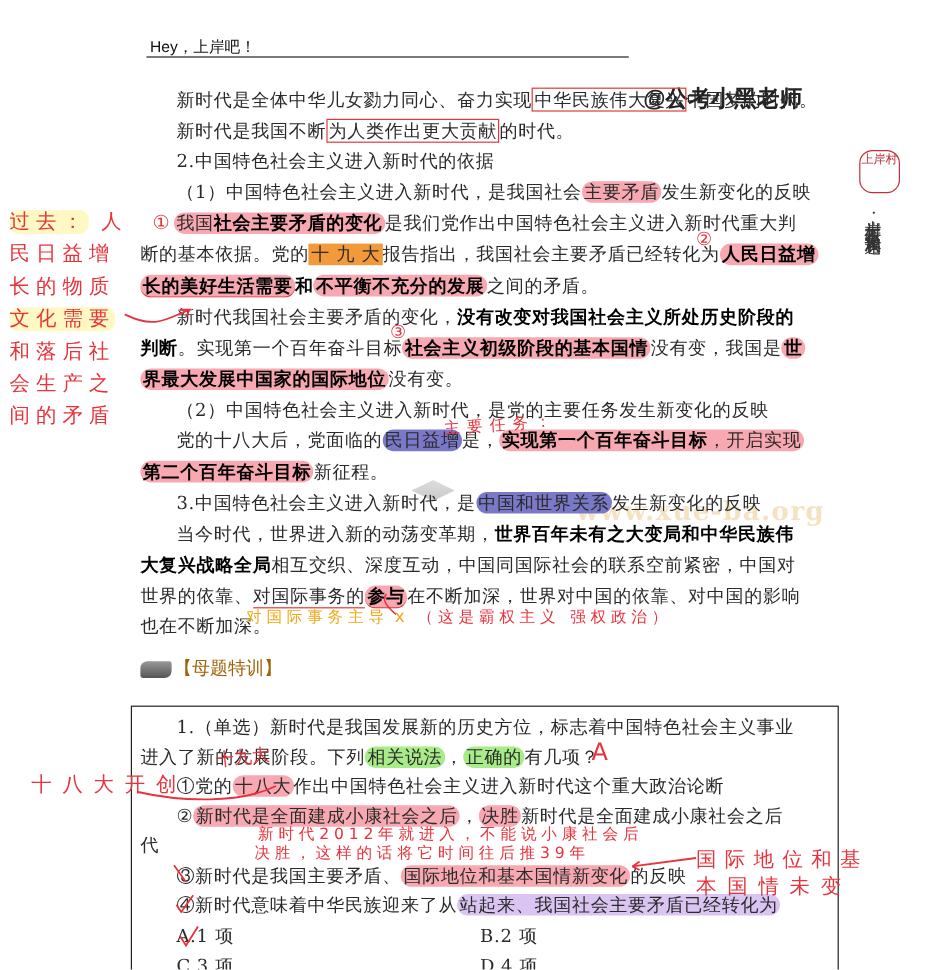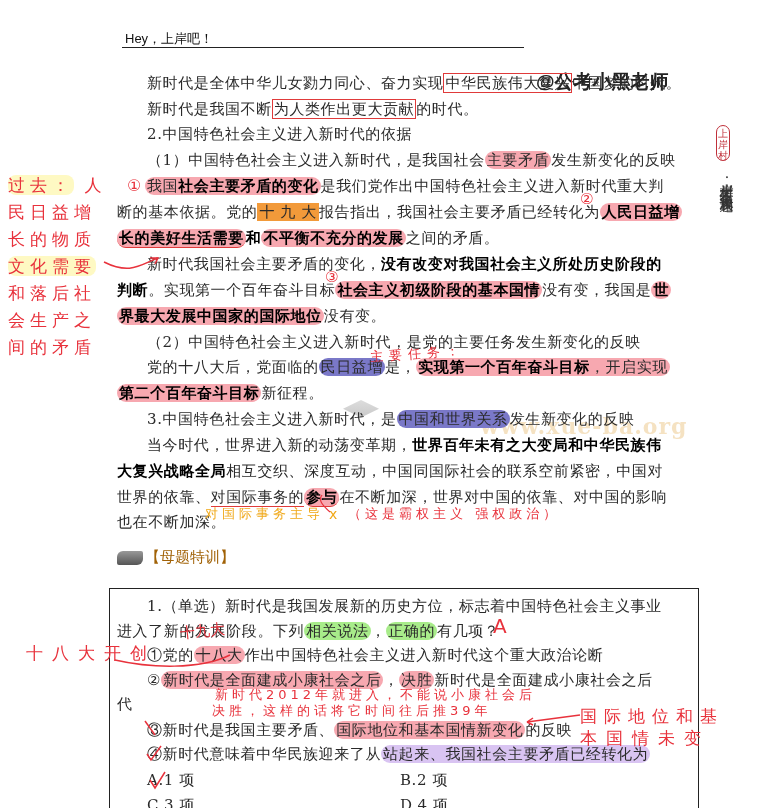--- a/index.html
+++ b/index.html
@@ -15,21 +15,21 @@
   .hl-red{background:#f7a8b0;border-radius:9px;padding:0 2px;}
   .hl-org{background:#f29a3a;padding:0 2px;}
   .hl-blue{background:#7a78c8;border-radius:9px;padding:0 2px;}
   .hl-green{background:#a8ec8a;border-radius:9px;padding:0 2px;}
   .hl-purple{background:#d9c4f2;border-radius:9px;padding:0 2px;}
   .ul-red{border-bottom:1.5px solid #e03a3a;}
   .hand{position:absolute;font-family:"DejaVu Sans",sans-serif;color:#e8323c;white-space:nowrap;}
   .hand-yellow{color:#f0a818;}
   .margin-note{left:8px;top:172px;width:100px;font-size:17px;line-height:27px;letter-spacing:5px;color:#e8323c;font-family:"DejaVu Sans",sans-serif;}
   .margin-note .y{background:#fef9c3;border-radius:8px;}
-  .seal{left:716px;top:125px;width:14px;height:36px;border:1.5px solid #c0303a;border-radius:11px;color:#c0303a;font-size:10px;line-height:11px;text-align:center;font-family:"DejaVu Sans",sans-serif;padding-top:2px;box-sizing:border-box;}
+  .seal{left:716px;top:125px;width:34px;height:36px;border:1.5px solid #c0303a;border-radius:11px;color:#c0303a;font-size:10px;line-height:11px;text-align:center;font-family:"DejaVu Sans",sans-serif;padding-top:2px;box-sizing:border-box;}
   .vert{left:720px;top:172px;width:16px;font-size:14px;line-height:19px;color:#333;writing-mode:vertical-rl;letter-spacing:1px;}
   .section-title{left:117px;top:548px;font-family:"DejaVu Sans",sans-serif;font-size:15px;color:#a16207;}
   .section-icon{display:inline-block;width:26px;height:14px;background:linear-gradient(#999,#555);border-radius:6px 2px 6px 2px;vertical-align:middle;margin-right:2px;}
   .qbox{left:109px;top:588px;width:588px;height:230px;border:1.5px solid #222;}
   .watermark{left:480px;top:413px;font-size:22px;color:rgba(232,190,120,0.45);font-family:"DejaVu Serif",serif;font-weight:bold;letter-spacing:1px;}
   .cap{left:343px;top:400px;width:36px;height:22px;background:linear-gradient(#bbb,#888);opacity:0.5;clip-path:polygon(50% 0,100% 40%,50% 80%,0 40%);}
   svg.ann{position:absolute;left:0;top:0;pointer-events:none;}
 </style>
 </head>
 <body>

